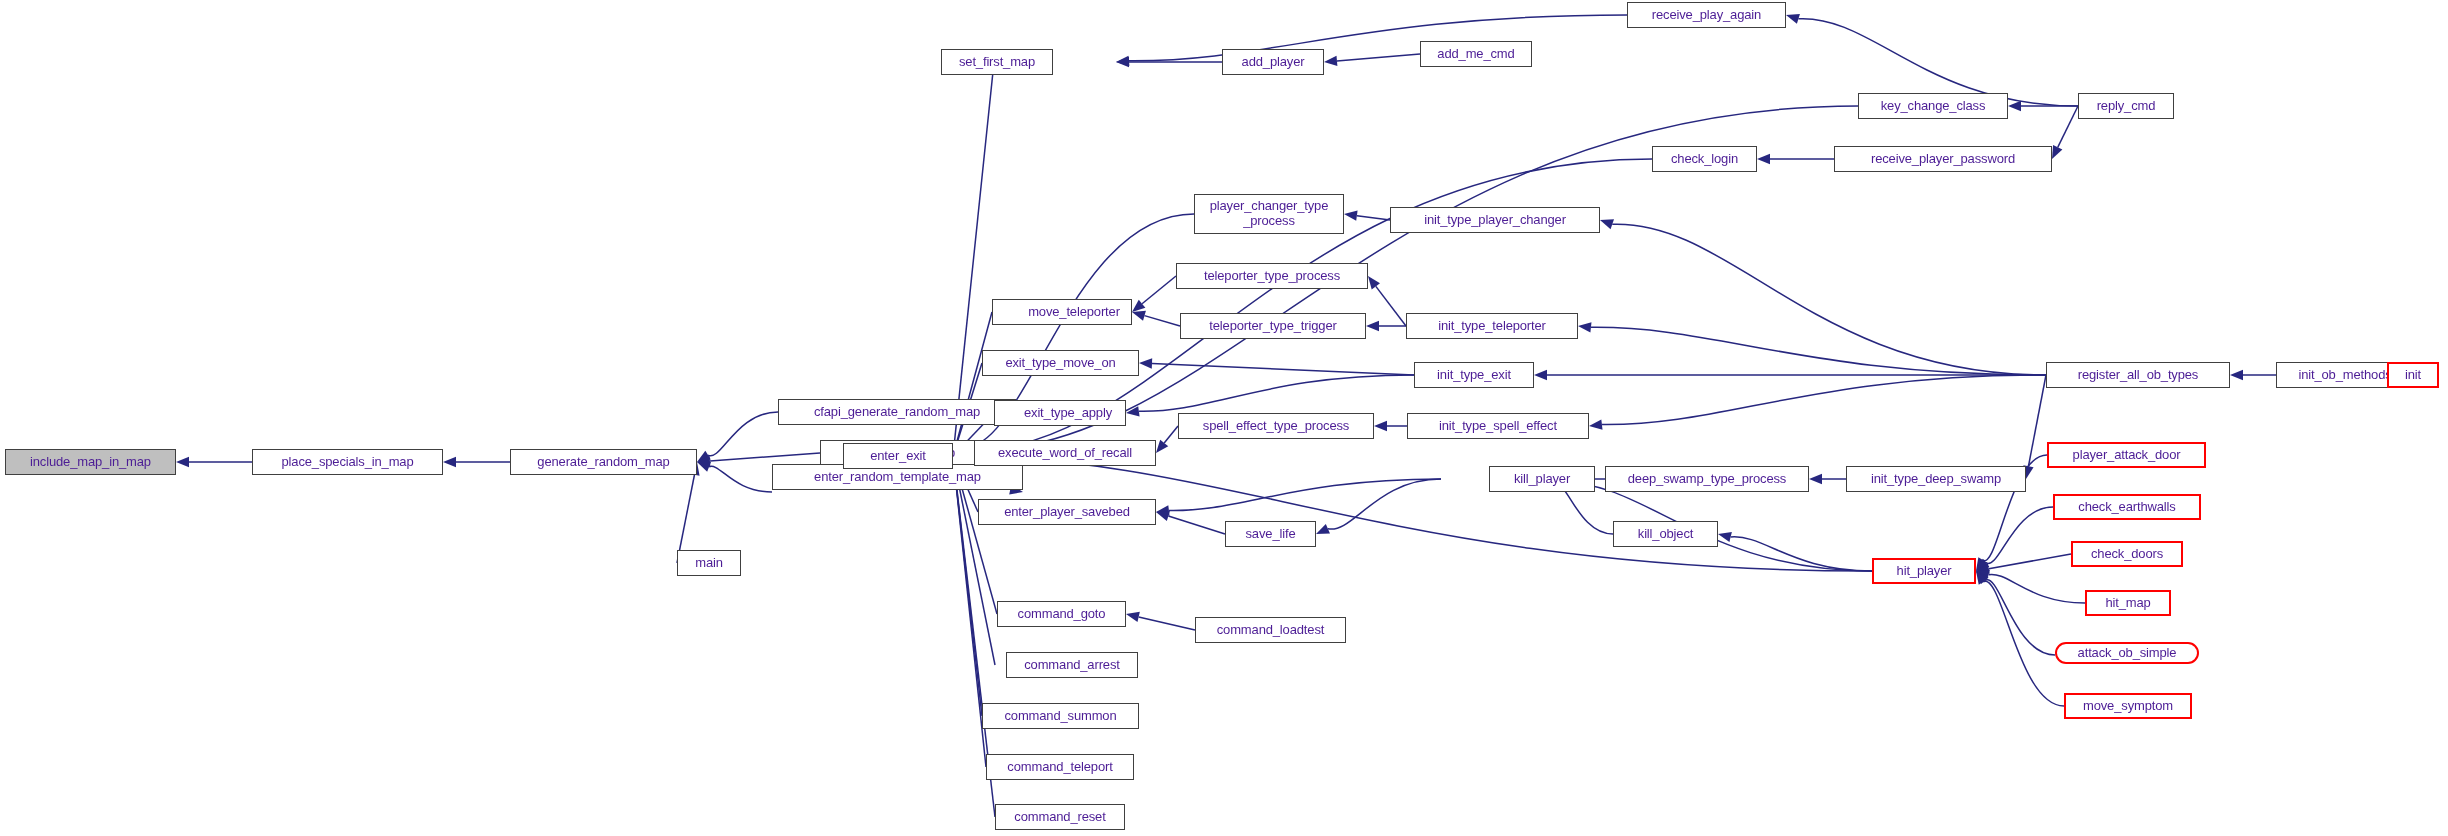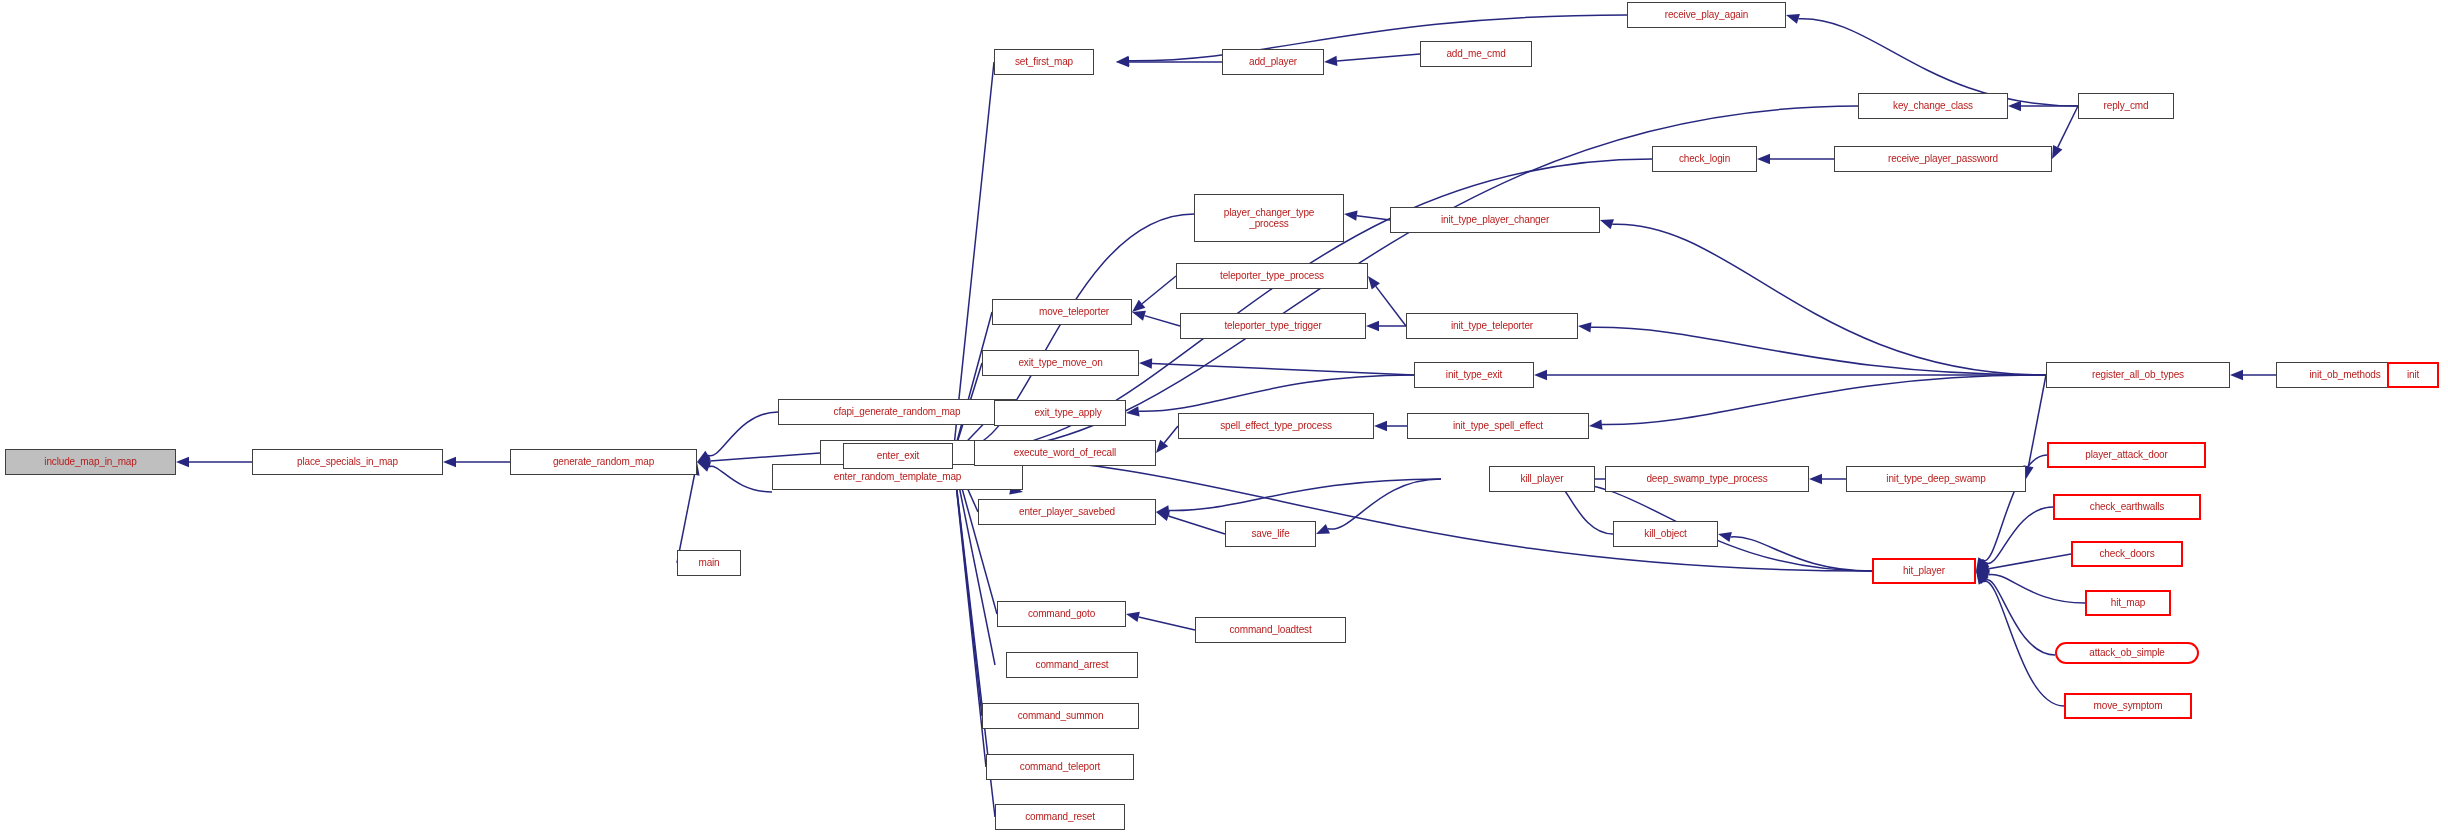--- a/index.html
+++ b/index.html
@@ -24,22 +24,22 @@
   }
   .node {
     position: absolute;
     box-sizing: border-box;
     display: flex;
     align-items: center;
     justify-content: center;
     text-align: center;
     background: #ffffff;
     border: 1px solid #404040;
-    color: #b91c1c;
-    font-size: 10px;
+    color: #4c1d95;
+    font-size: 13px;
     line-height: 1.12;
     white-space: pre-line;
     letter-spacing: -0.15px;
     z-index: 5;
   }
   .node.red {
     border: 2px solid #ff0000;
   }
   .node.filled {
     background: #bfbfbf;
@@ -177,29 +177,29 @@
     </svg>
   <div id="node-layer">
       <div class="node filled" style="left: 5px; top: 449px; width: 171px; height: 26px;"><span class="lbl">include_map_in_map</span></div>
       <div class="node" style="left: 252px; top: 449px; width: 191px; height: 26px;"><span class="lbl">place_specials_in_map</span></div>
       <div class="node" style="left: 510px; top: 449px; width: 187px; height: 26px;"><span class="lbl">generate_random_map</span></div>
       <div class="node" style="left: 778px; top: 399px; width: 238px; height: 26px;"><span class="lbl">cfapi_generate_random_map</span></div>
       <div class="node" style="left: 820px; top: 440px; width: 159px; height: 26px;"><span class="lbl">enter_random_map</span></div>
       <div class="node" style="left: 772px; top: 464px; width: 251px; height: 26px;"><span class="lbl">enter_random_template_map</span></div>
       <div class="node" style="left: 677px; top: 550px; width: 64px; height: 26px;"><span class="lbl">main</span></div>
       <div class="node" style="left: 843px; top: 443px; width: 110px; height: 26px;"><span class="lbl">enter_exit</span></div>
-      <div class="node" style="left: 994px; top: 49px; width: 100px; height: 26px;"><span class="lbl">set_first_map</span></div>
+      <div class="node" style="left: 941px; top: 49px; width: 112px; height: 26px;"><span class="lbl">set_first_map</span></div>
       <div class="node" style="left: 1222px; top: 49px; width: 102px; height: 26px;"><span class="lbl">add_player</span></div>
       <div class="node" style="left: 1420px; top: 41px; width: 112px; height: 26px;"><span class="lbl">add_me_cmd</span></div>
       <div class="node" style="left: 1627px; top: 2px; width: 159px; height: 26px;"><span class="lbl">receive_play_again</span></div>
       <div class="node" style="left: 1858px; top: 93px; width: 150px; height: 26px;"><span class="lbl">key_change_class</span></div>
       <div class="node" style="left: 2078px; top: 93px; width: 96px; height: 26px;"><span class="lbl">reply_cmd</span></div>
       <div class="node" style="left: 1652px; top: 146px; width: 105px; height: 26px;"><span class="lbl">check_login</span></div>
       <div class="node" style="left: 1834px; top: 146px; width: 218px; height: 26px;"><span class="lbl">receive_player_password</span></div>
-      <div class="node" style="left: 1194px; top: 194px; width: 150px; height: 48px;"><span class="lbl">player_changer_type
+      <div class="node" style="left: 1194px; top: 194px; width: 150px; height: 40px;"><span class="lbl">player_changer_type
 _process</span></div>
       <div class="node" style="left: 1390px; top: 207px; width: 210px; height: 26px;"><span class="lbl">init_type_player_changer</span></div>
       <div class="node" style="left: 1176px; top: 263px; width: 192px; height: 26px;"><span class="lbl">teleporter_type_process</span></div>
       <div class="node" style="left: 992px; top: 299px; width: 140px; height: 26px; padding-left: 24px;"><span class="lbl">move_teleporter</span></div>
       <div class="node" style="left: 1180px; top: 313px; width: 186px; height: 26px;"><span class="lbl">teleporter_type_trigger</span></div>
       <div class="node" style="left: 1406px; top: 313px; width: 172px; height: 26px;"><span class="lbl">init_type_teleporter</span></div>
       <div class="node" style="left: 982px; top: 350px; width: 157px; height: 26px;"><span class="lbl">exit_type_move_on</span></div>
       <div class="node" style="left: 1414px; top: 362px; width: 120px; height: 26px;"><span class="lbl">init_type_exit</span></div>
       <div class="node" style="left: 994px; top: 400px; width: 132px; height: 26px; padding-left: 16px;"><span class="lbl">exit_type_apply</span></div>
       <div class="node" style="left: 1178px; top: 413px; width: 196px; height: 26px;"><span class="lbl">spell_effect_type_process</span></div>

